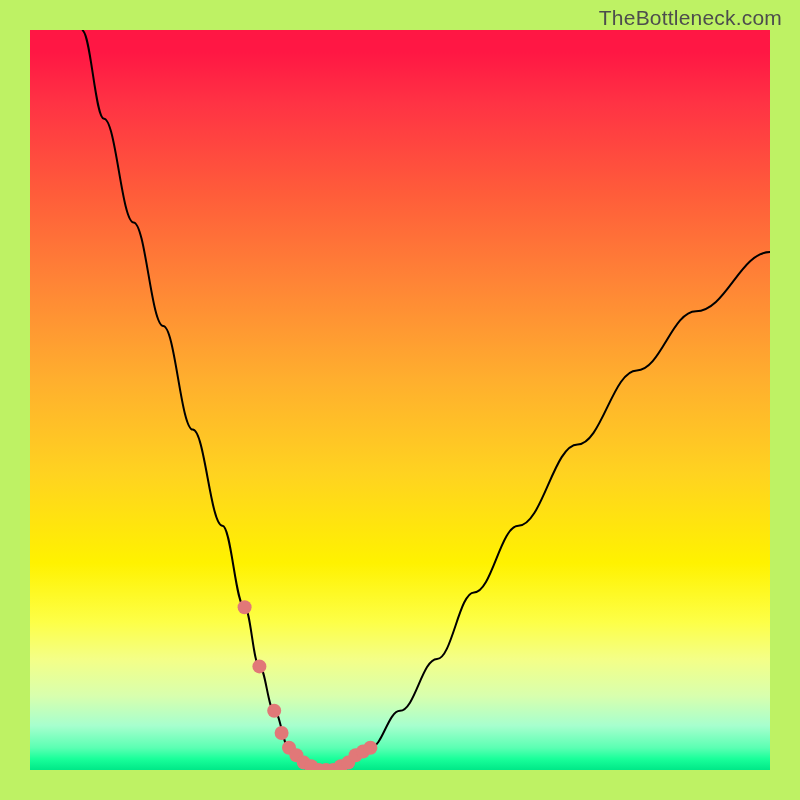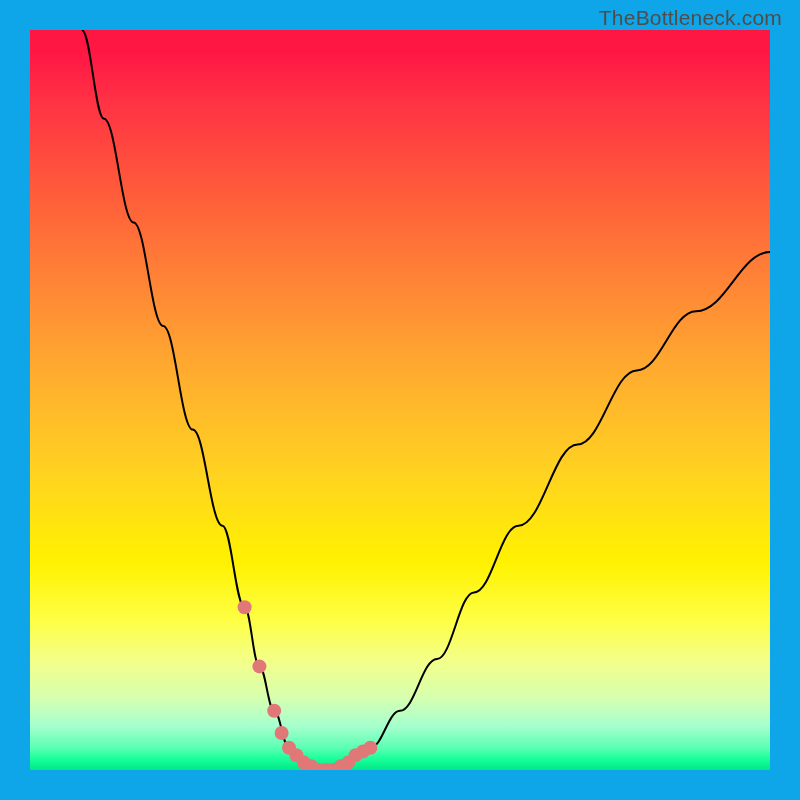--- a/index.html
+++ b/index.html
@@ -8,21 +8,21 @@
     width: 800px;
     height: 800px;
     overflow: hidden;
     background: #000;
     font-family: -apple-system, BlinkMacSystemFont, "Segoe UI", Arial, sans-serif;
   }
   .chart-frame {
     position: relative;
     width: 800px;
     height: 800px;
-    background: #0ea5e9;
+    background: #bef264;
   }
   .plot-area {
     position: absolute;
     left: 30px;
     top: 30px;
     width: 740px;
     height: 740px;
     overflow: hidden;
   }
   .gradient-bg {

